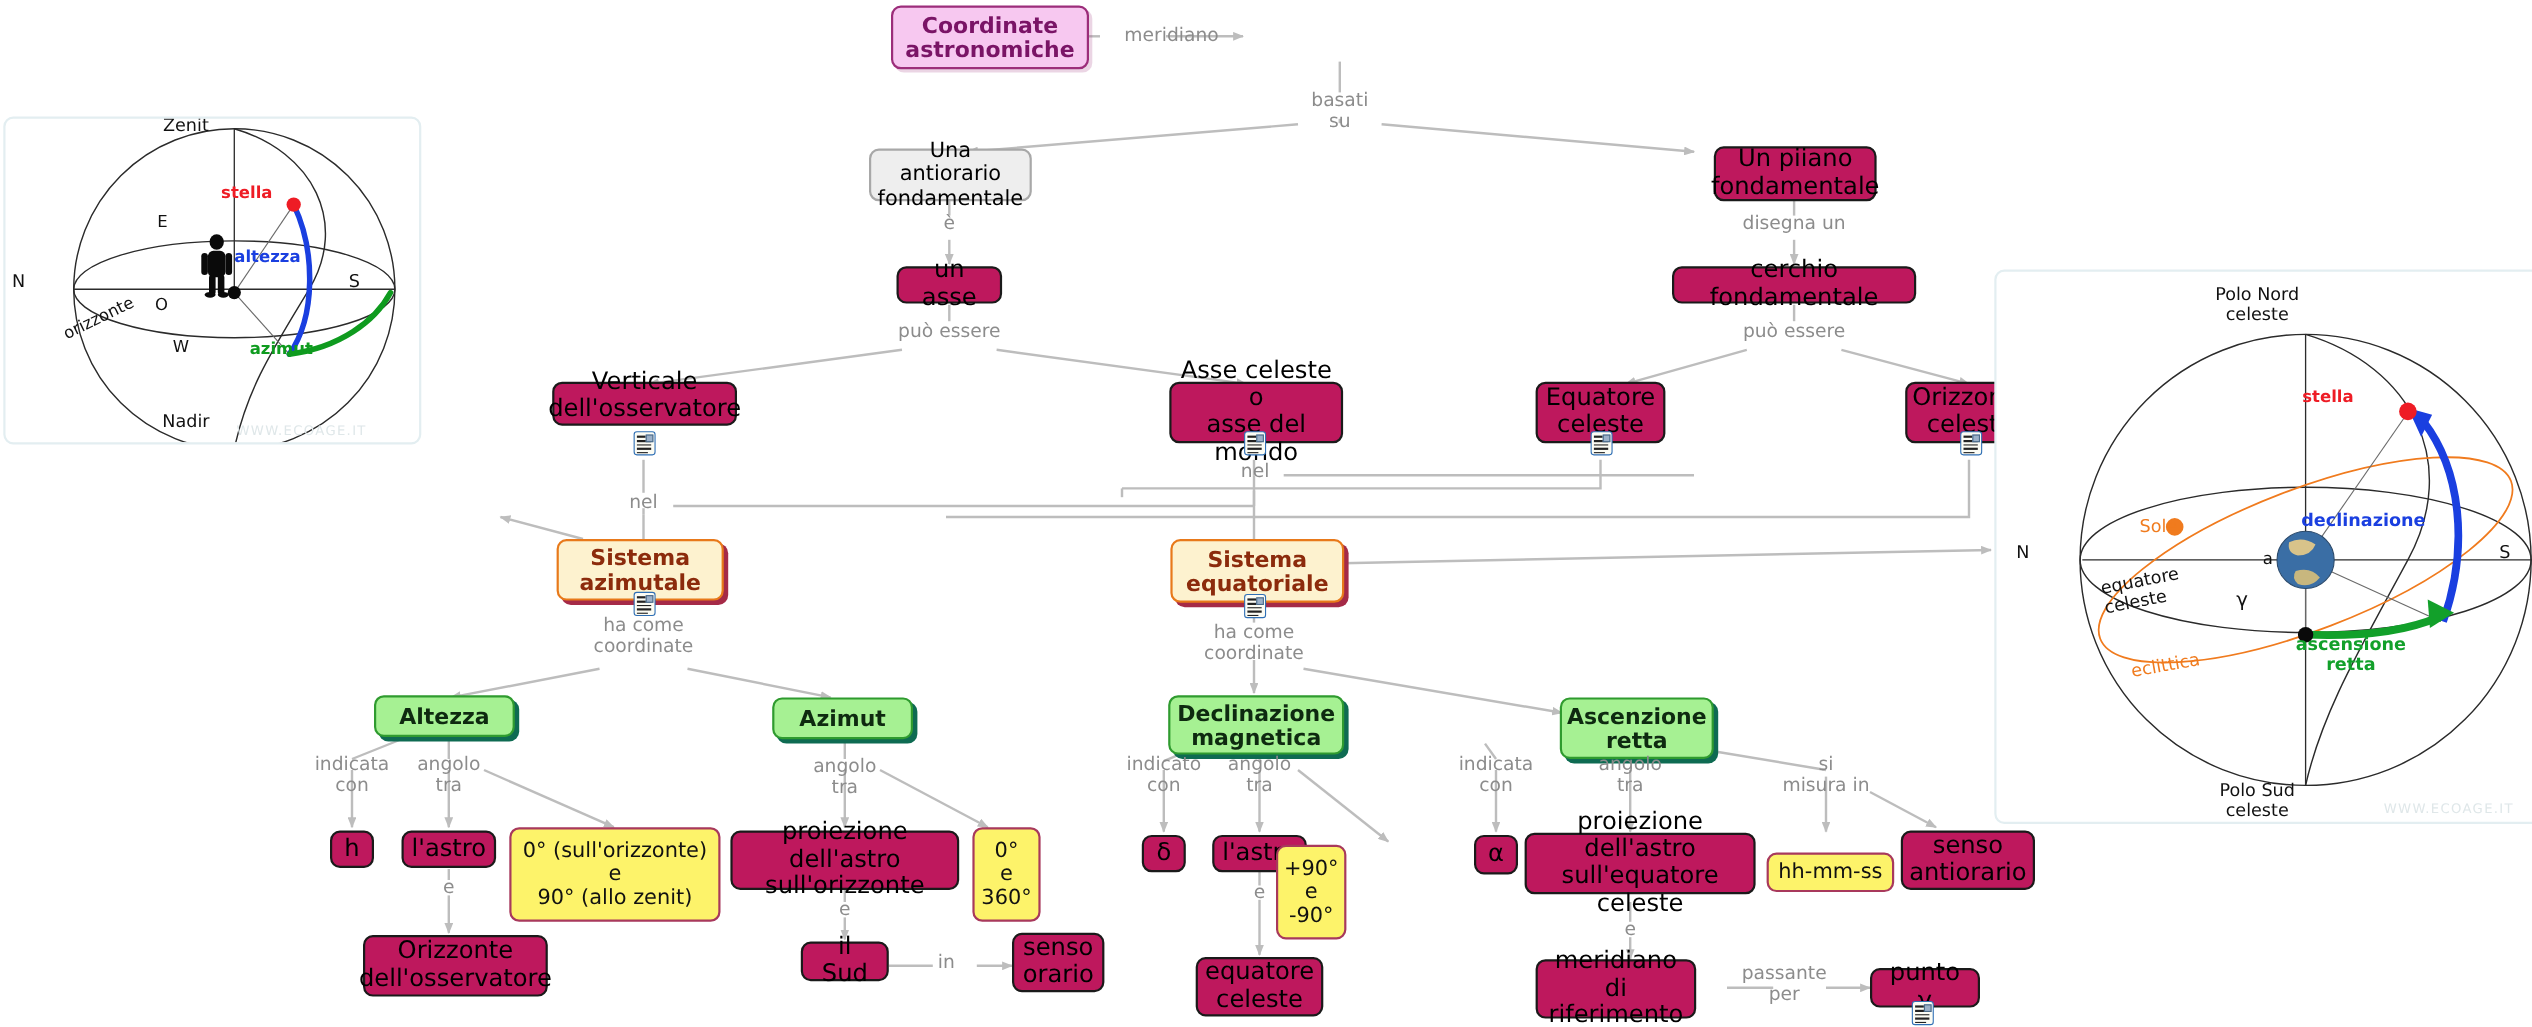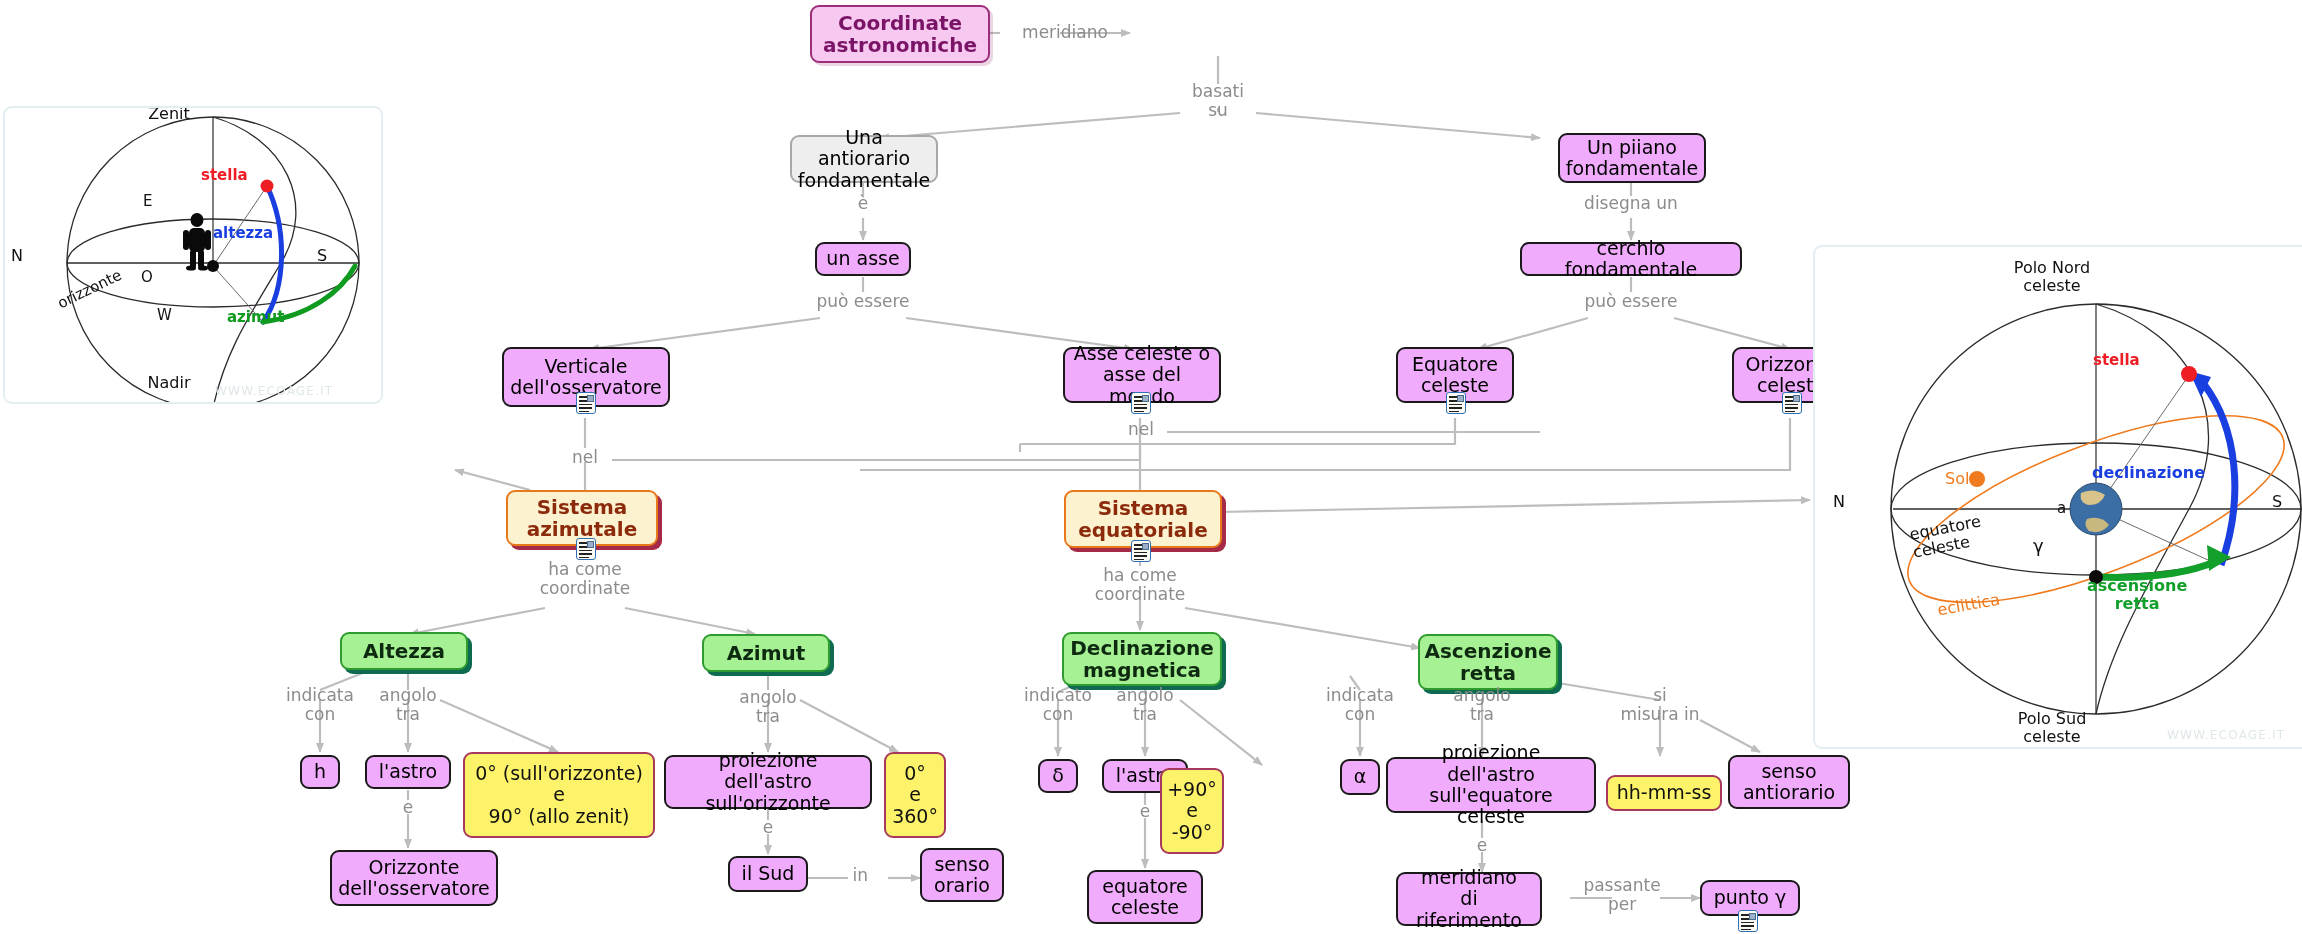--- a/index.html
+++ b/index.html
@@ -10,22 +10,22 @@
 
   
   #links{position:absolute;left:0;top:0;width:2302px;height:934px;}
 
   
   .node{position:absolute;box-sizing:border-box;display:flex;
         align-items:center;justify-content:center;text-align:center;
         border-radius:9px;line-height:1.12;}
 
   
-  .n-plain{background:#f0abfc;border:2.2px solid #1a1a1a;color:#000;
-           font-size:19px;font-weight:400;}
+  .n-plain{background:#be185d;border:2.2px solid #1a1a1a;color:#000;
+           font-size:22px;font-weight:400;}
   
   .n-grey{background:#eeeeee;border:2.2px solid #a8a8a8;color:#000;
           font-size:19px;}
   
   .n-pink{background:#f7c8f0;border:2.2px solid #9c2d7a;color:#7a1466;
           font-size:20px;font-weight:bold;box-shadow:3px 3px 0 #9c2d7a33;}
   
   .n-orange{background:#fdf2cf;border:2.5px solid #e8791a;color:#8c2b0c;
             font-size:20px;font-weight:bold;
             box-shadow:4px 4px 0 #a52a47;}
@@ -188,21 +188,21 @@
   </div>
 
   <div class="node n-plain" style="left:815px;top:242px;width:96px;height:34px;">
     <span class="txt">un asse</span>
   </div>
 
   <div class="node n-plain" style="left:1520px;top:242px;width:222px;height:34px;">
     <span class="txt">cerchio fondamentale</span>
   </div>
 
-  <div class="node n-plain" style="left:502px;top:347px;width:168px;height:60px;">
+  <div class="node n-plain" style="left:502px;top:347px;width:168px;height:40px;align-items:flex-end;">
     <span class="txt" style="white-space:pre-line">Verticale
 dell'osservatore</span>
   </div>
   <div class="note-icon" style="left:576px;top:392px;">
     <i></i>
       <i></i>
       <i></i>
       <i></i>
       <i></i>
       <b></b>

